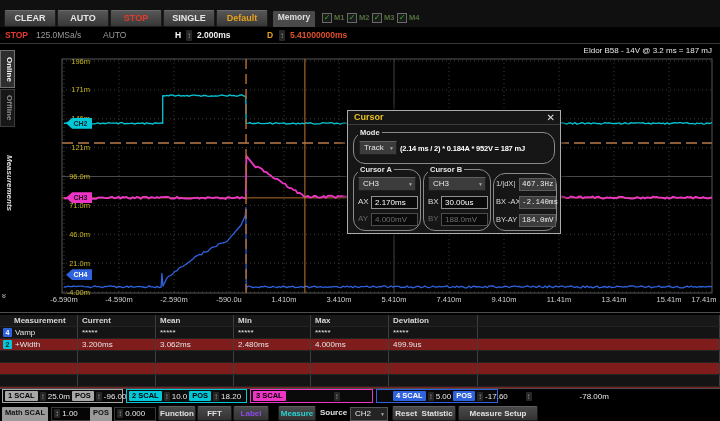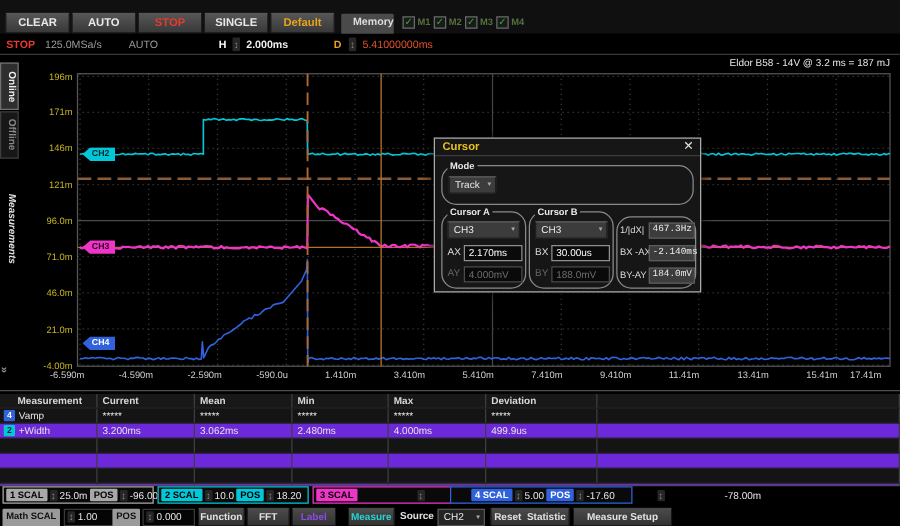--- a/index.html
+++ b/index.html
@@ -6,21 +6,21 @@
     font-family:"Liberation Sans","DejaVu Sans",sans-serif;-webkit-font-smoothing:antialiased;}
   #root{position:relative;width:720px;height:421px;background:#000;}
   .abs{position:absolute;}
   
   #toolbar{left:0;top:0;width:720px;height:27px;background:#101010;}
   .tbtn{position:absolute;top:10px;height:15px;width:50px;line-height:15px;text-align:center;
     font-size:9px;font-weight:bold;color:#e8e8e8;background:linear-gradient(#565656,#383838);
     border:1px solid #1c1c1c;border-top-color:#6a6a6a;border-radius:2px;}
   .txt-red{color:#e63a2e !important;}
   .txt-orange{color:#e8a21c !important;}
-  #mem-btn{position:absolute;left:273px;top:11px;width:42px;height:26px;line-height:13px;text-align:right;
+  #mem-btn{position:absolute;left:273px;top:11px;width:42px;height:26px;line-height:13px;text-align:center;
     font-size:8.5px;font-weight:bold;color:#ddd;background:#4a4a4a;border-radius:1px;}
   .mem-item{position:absolute;top:12px;height:11px;display:flex;align-items:center;gap:2px;}
   .cb{width:8px;height:8px;background:#1a1a1a;border:1px solid #6a6a6a;color:#2db32d;
     font-size:8px;line-height:7px;font-weight:bold;text-align:center;}
   .mem-label{font-size:7.5px;color:#56703e;font-weight:bold;}
   
   #statusbar{left:0;top:27px;width:720px;height:16px;background:#000;border-bottom:1px solid #383838;}
   .st{position:absolute;top:3px;font-size:8.5px;line-height:11px;white-space:nowrap;}
   .gray{color:#9a9a9a;}
   .spin{color:#8c8c8c;font-size:8px;background:#262626;border-radius:1px;padding:0 1px;}
@@ -29,22 +29,22 @@
   
   .vtab{writing-mode:vertical-rl;text-align:center;font-size:8px;font-weight:bold;}
   #tab-online{left:0;top:50px;width:13px;height:36px;background:#2e2e2e;border:1px solid #707070;
     color:#f0f0f0;z-index:2;}
   #tab-offline{left:0;top:89px;width:13px;height:36px;background:#171717;border:1px solid #3c3c3c;
     color:#8a8a8a;z-index:2;}
   #side-section{left:0;top:140px;width:14px;height:86px;color:#e0e0e0;font-style:italic;z-index:2;}
   #side-chevrons{left:1px;top:291px;color:#999;font-size:9px;font-weight:bold;
     transform:rotate(90deg);z-index:2;}
   
-  .y-tick{position:absolute;left:12px;width:46px;text-align:right;font-size:7.5px;color:#c8b61e;z-index:2;}
-  .x-tick{position:absolute;width:48px;text-align:left;font-size:7.5px;color:#cfcfcf;z-index:2;}
+  .y-tick{position:absolute;left:12px;width:46px;text-align:right;font-size:7.5px;color:#c8b61e;z-index:2;padding-left:32px;}
+  .x-tick{position:absolute;width:48px;text-align:center;font-size:7.5px;color:#cfcfcf;z-index:2;}
   .chan-marker{position:absolute;left:66px;width:23px;height:11px;z-index:3;
     clip-path:polygon(0 50%,24% 0,100% 0,100% 100%,24% 100%);
     font-size:7px;font-weight:bold;display:flex;align-items:center;justify-content:center;padding-left:3px;}
   
   #cursor-dialog{left:327px;top:110px;width:212px;height:122px;background:#161616;
     border:1px solid #ababab;z-index:6;box-shadow:0 0 10px #000;margin-left:20px;}
   #dlg-titlebar{position:absolute;left:0;top:0;right:0;height:13px;border-bottom:1px solid #3c3c3c;}
   #dlg-title{position:absolute;left:6px;top:0;font-size:9px;font-weight:bold;color:#e8c020;line-height:13px;}
   #dlg-close{position:absolute;right:5px;top:0;font-size:10px;font-weight:bold;color:#e0e0e0;line-height:13px;}
   .grp{position:absolute;border:1px solid #8a8a8a;border-radius:12px;}
@@ -68,21 +68,21 @@
   #meas-sep-top{left:0;top:312px;width:720px;height:1px;background:#4f4f4f;}
   #meas-table{left:0;top:315px;width:720px;height:73px;overflow:hidden;border-bottom:1px solid #4a4a4a;}
   .trow{display:grid;grid-template-columns:78px 78px 78px 77px 78px 89px 1fr;height:11px;
     border-bottom:1px solid #242424;}
   .trow>div{border-right:1px solid #3e3e3e;font-size:8px;line-height:10px;color:#e4e4e4;
     padding-left:4px;white-space:nowrap;overflow:hidden;display:flex;align-items:center;gap:3px;}
   .thead{background:#181818;}
   .thead>div{font-weight:bold;color:#d8d8d8;}
   .thead>div:first-child{padding-left:14px;}
   .r-odd{background:#141414;}
-  .r-even{background:#6d28d9;}
+  .r-even{background:#7f1d1d;}
   .stars{color:#9a9a9a;}
   .badge{width:9px;height:9px;border-radius:1px;font-size:7px;font-weight:bold;
     display:inline-flex;align-items:center;justify-content:center;flex:none;margin-left:-1px;}
   
   .chanbar{position:absolute;top:389px;height:14px;background:#0a0a0a;border:1px solid;
     display:flex;align-items:center;gap:2px;padding:0 2px;box-sizing:border-box;}
   .chip{font-size:7.5px;font-weight:bold;padding:0 3px;line-height:10px;border-radius:1px;
     white-space:nowrap;}
   .val{font-size:8px;color:#e6e6e6;white-space:nowrap;}
   
@@ -132,21 +132,21 @@
 
   <div id="statusbar" class="abs">
     <span class="st txt-red" style="left:5px;font-weight:bold">STOP</span>
     <span class="st gray" style="left:36px">125.0MSa/s</span>
     <span class="st gray" style="left:103px">AUTO</span>
     <span class="st" style="left:175px;color:#fff;font-weight:bold">H</span>
     <span class="st spin" style="left:186px">↕</span>
     <span class="st" style="left:197px;color:#f0f0f0;font-weight:bold">2.000ms</span>
     <span class="st txt-orange" style="left:267px;font-weight:bold">D</span>
     <span class="st spin" style="left:279px">↕</span>
-    <span class="st" style="left:290px;color:#e0512a;font-weight:normal">5.41000000ms</span>
+    <span class="st" style="left:290px;color:#e0512a;font-weight:bold">5.41000000ms</span>
   </div>
 
   <div id="scope-title" class="abs">Eldor B58 - 14V @ 3.2 ms = 187 mJ</div>
 
   <div id="tab-online" class="abs vtab">Online</div>
   <div id="tab-offline" class="abs vtab">Offline</div>
   <div id="side-section" class="abs vtab">Measurements</div>
   <div id="side-chevrons" class="abs">»</div>
 
   <svg id="plot-svg" class="abs" style="left:0;top:0;z-index:1" width="720" height="421">
@@ -194,20 +194,21 @@
     <div id="dlg-titlebar">
       <span id="dlg-title">Cursor</span>
       <span id="dlg-close">✕</span>
     </div>
     <div class="grp" style="left:5px;top:21px;width:200px;height:30px">
       <span class="grp-label">Mode</span>
       <div class="dd" style="left:5px;top:8px;width:36px;height:12px">
         <span class="dd-txt">Track</span>
         <span class="dd-arrow">▼</span>
       </div>
+      <div id="dlg-formula">(2.14 ms / 2) * 0.184A * 952V = 187 mJ</div>
     </div>
     <div class="grp" style="left:5px;top:58px;width:66px;height:60px">
       <span class="grp-label">Cursor A</span>
       <div class="dd" style="left:4px;top:7px;width:56px;height:12px">
         <span class="dd-txt">CH3</span>
         <span class="dd-arrow">▼</span>
       </div>
       <span class="frow-label" style="left:4px;top:26px">AX</span>
       <span class="frow-box" style="left:17px;top:26px;width:42px">2.170ms</span>
       <span class="frow-label dim-label" style="left:4px;top:43px">AY</span>
@@ -324,21 +325,21 @@
     <span class="val">18.20</span>
   </div>
   <div class="chanbar" style="left: 250px; width: 123px; border-color: rgb(238, 53, 198); gap: 48px;">
     <span class="chip" style="background: rgb(238, 53, 198); color: rgb(0, 0, 0);"><span>3</span> <span>SCAL</span></span>
     <span class="spin">↕</span>
     <span class="val">100m</span>
     <span class="chip" style="background: rgb(238, 53, 198); color: rgb(0, 0, 0);">POS</span>
     <span class="spin">↕</span>
     <span class="val">-78.00m</span>
   </div>
-  <div class="chanbar" style="left: 360px; width: 146px; border-color: rgb(47, 98, 220); padding-left: 16px;">
+  <div class="chanbar" style="left: 376px; width: 122px; border-color: rgb(47, 98, 220); padding-left: 16px;">
     <span class="chip" style="background: rgb(47, 98, 220); color: rgb(255, 255, 255);"><span>4</span> <span>SCAL</span></span>
     <span class="spin">↕</span>
     <span class="val">5.00</span>
     <span class="chip" style="background: rgb(47, 98, 220); color: rgb(255, 255, 255);">POS</span>
     <span class="spin">↕</span>
     <span class="val">-17.60</span>
   </div>
 
   <div class="bchip" style="left:2px;width:46px">Math SCAL</div>
   <div class="bval" style="left:51px;width:36px"><span class="spin">↕</span> <span>1.00</span></div>

